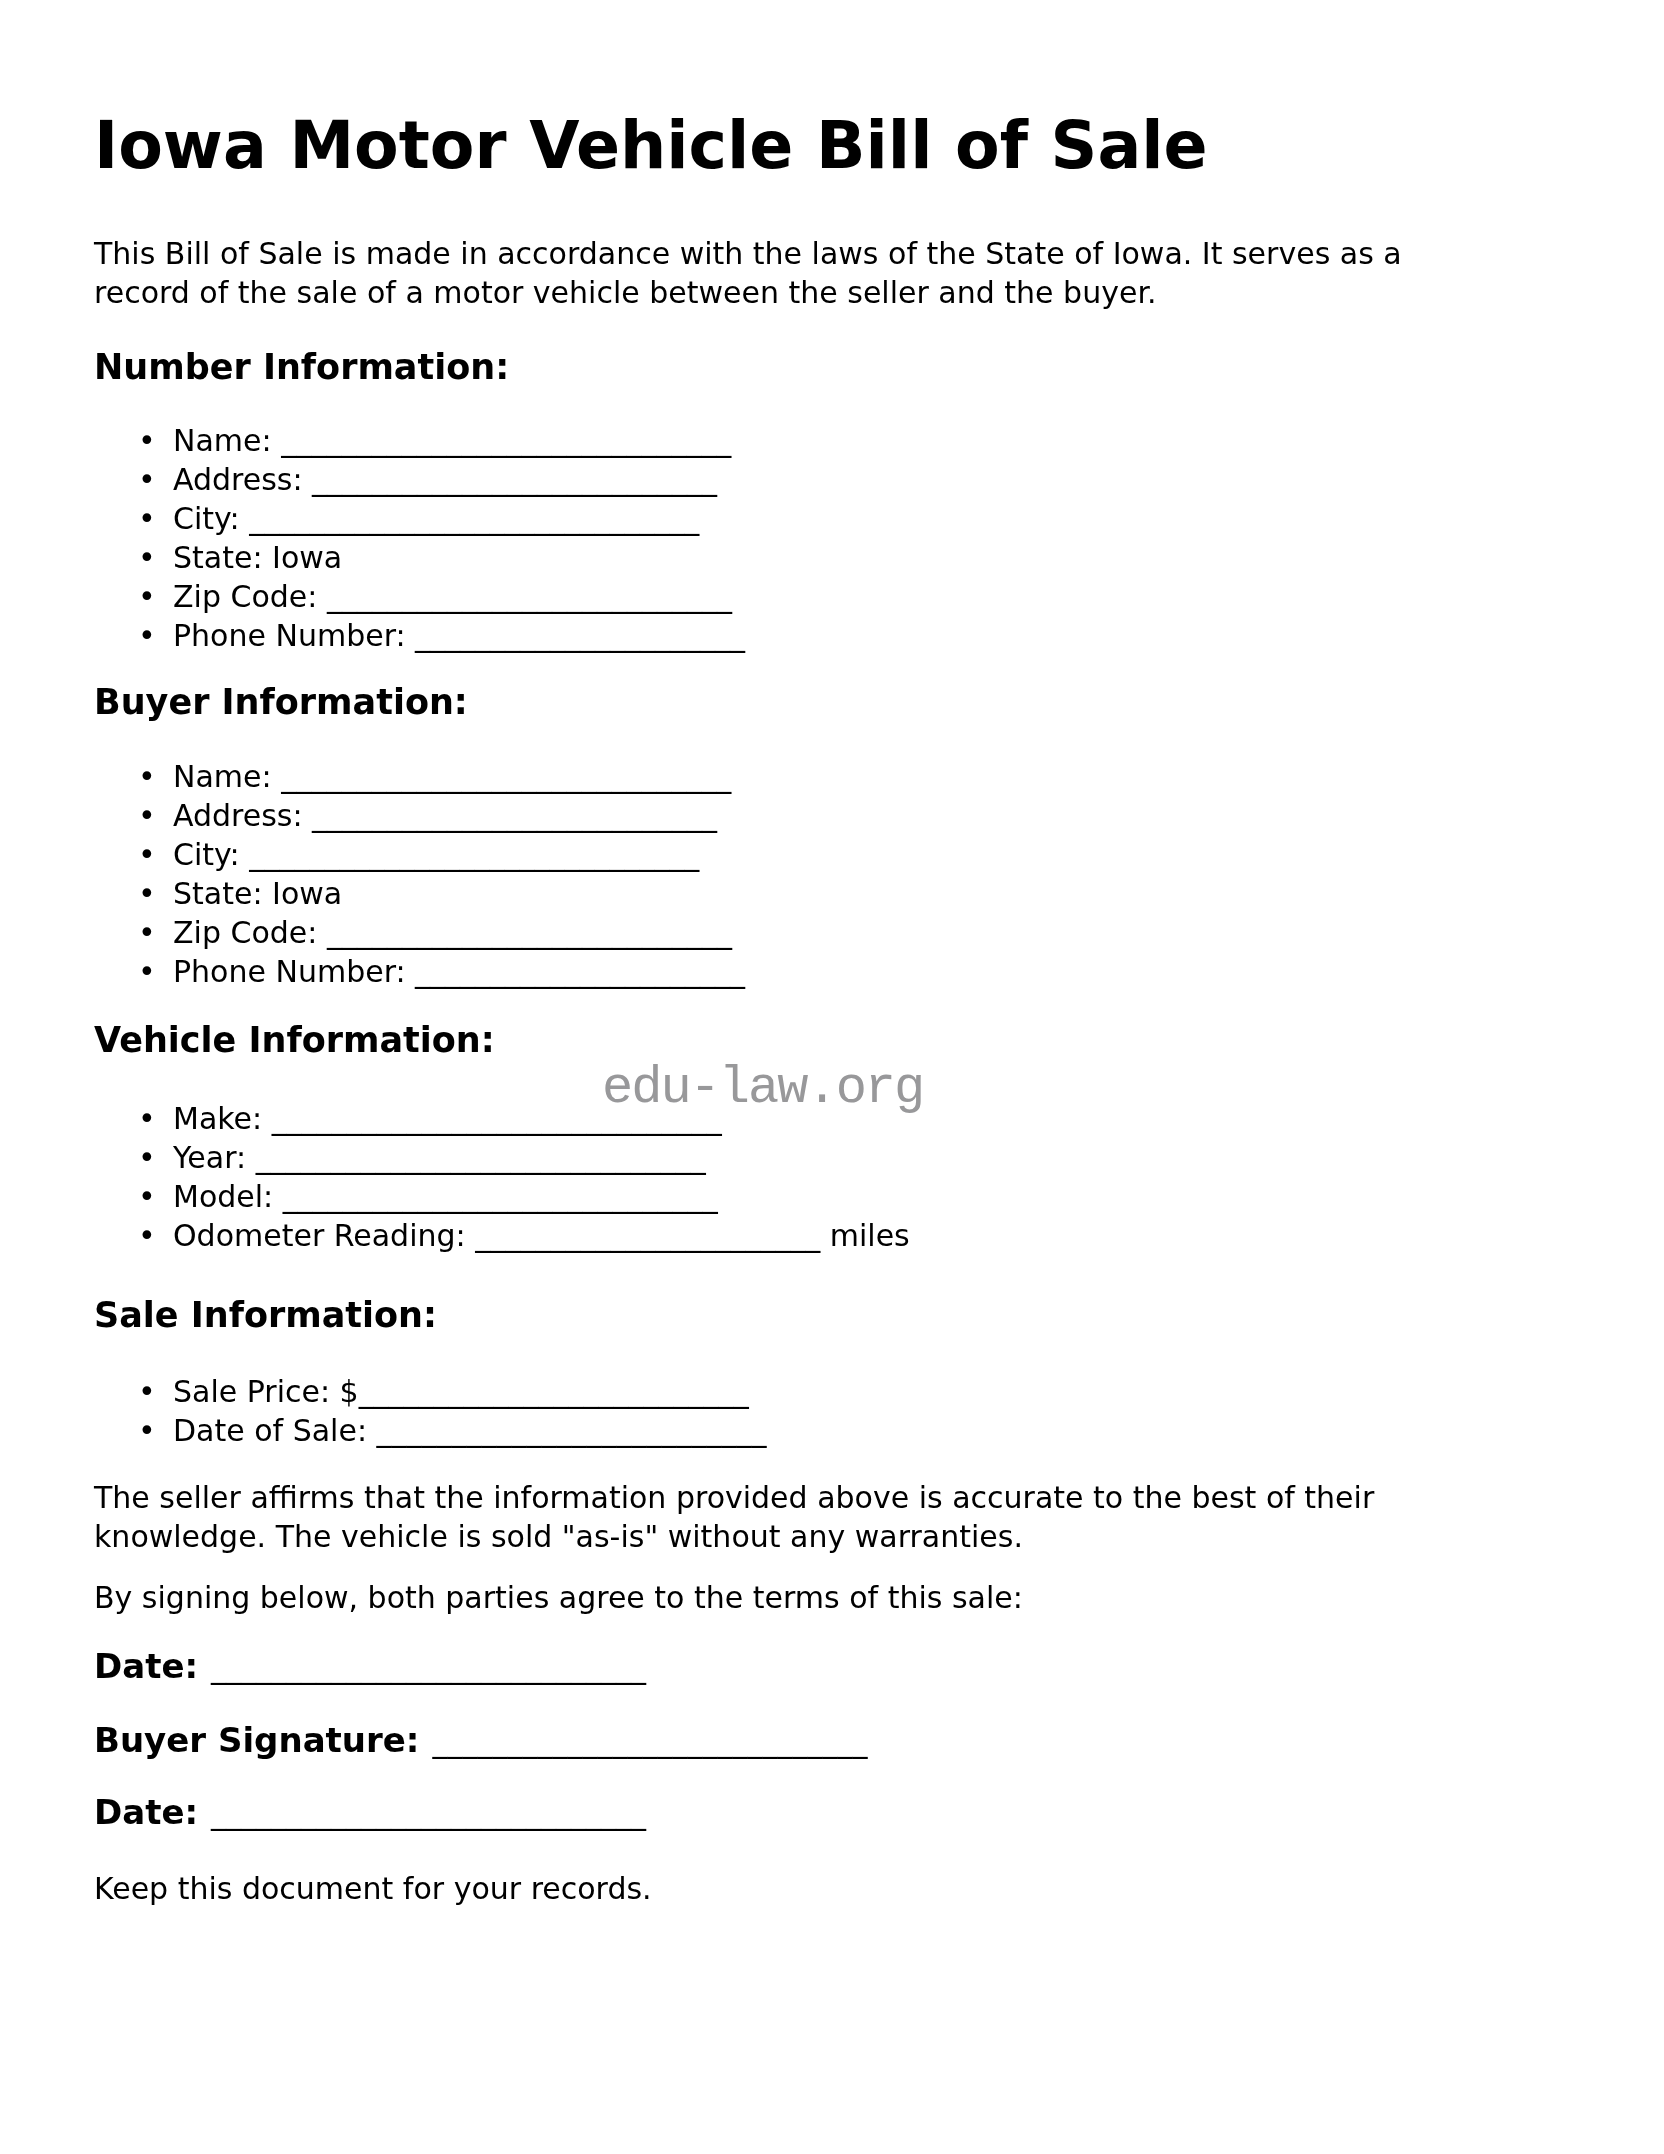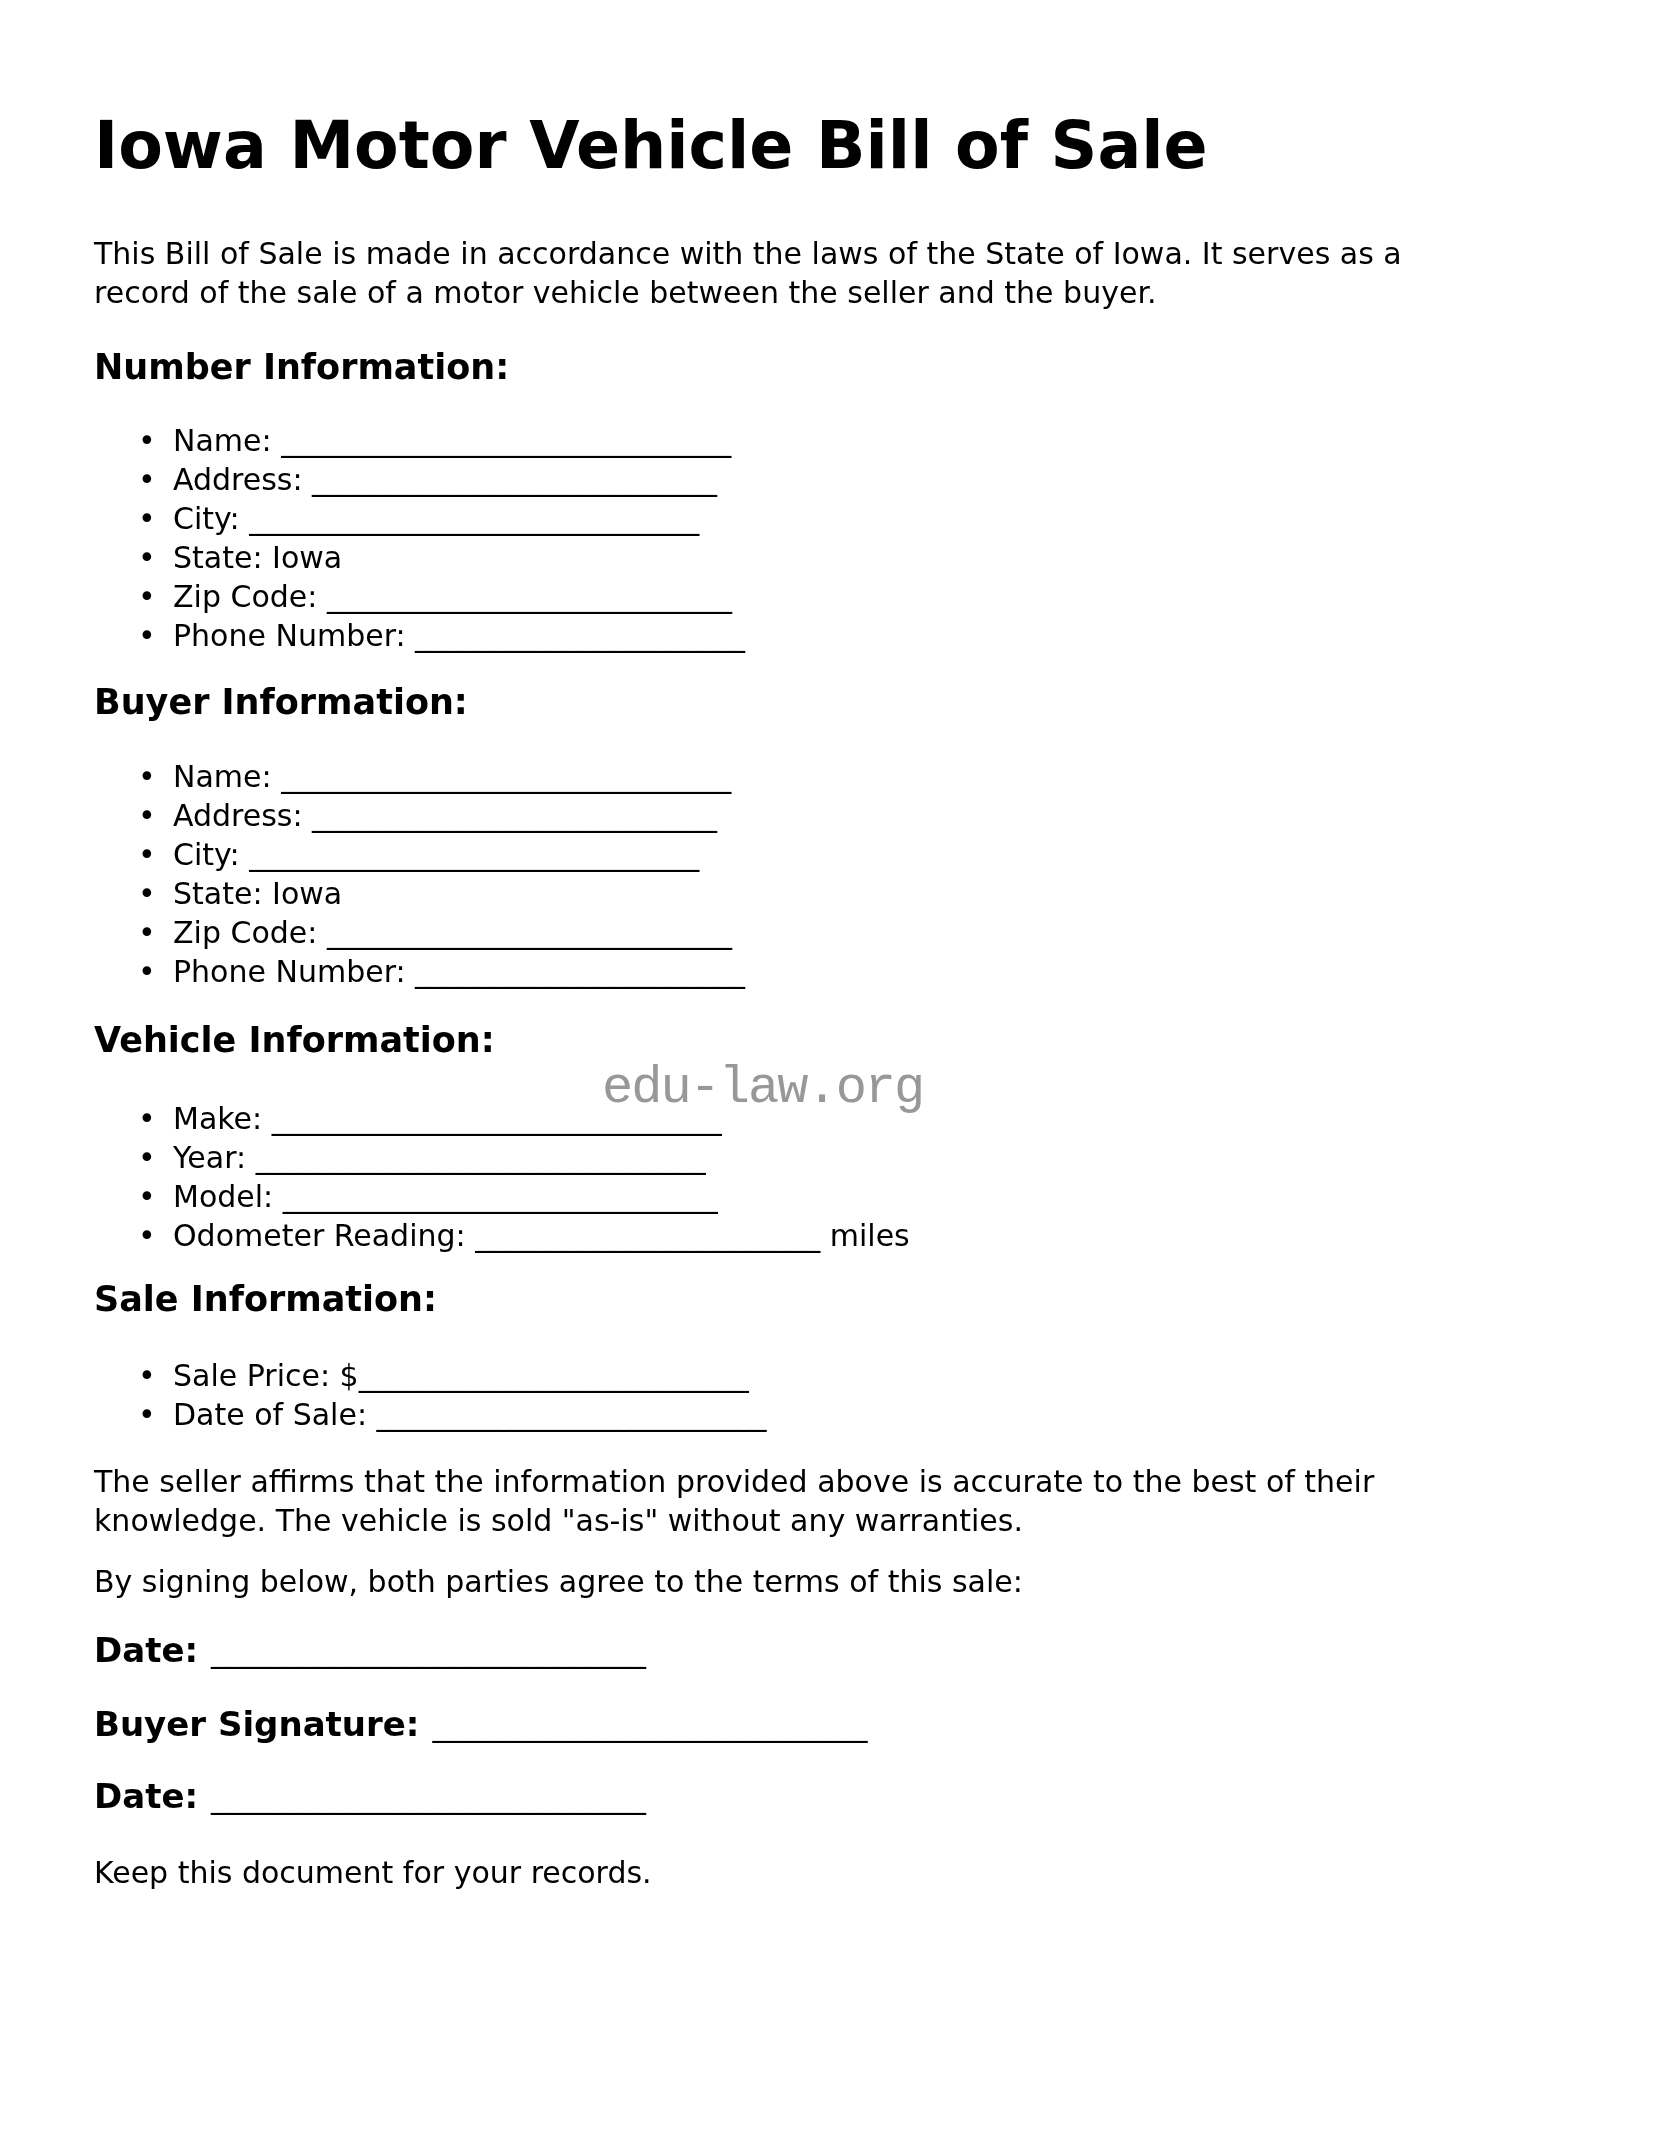--- a/index.html
+++ b/index.html
@@ -27,21 +27,21 @@
   p.intro { margin-top: 51px; }
   h2.sec {
     font-size: 35px;
     line-height: 42px;
     font-weight: bold;
     margin: 0;
   }
   h2.sec-seller  { margin-top: 34px; }
   h2.sec-buyer   { margin-top: 26px; }
   h2.sec-vehicle { margin-top: 28px; }
-  h2.sec-sale    { margin-top: 23px; }
+  h2.sec-sale    { margin-top: 39px; }
   ul.fields {
     list-style: none;
     margin: 0;
     padding: 0 0 0 79px;
   }
   ul.ul-seller  { margin-top: 33px; }
   ul.ul-buyer   { margin-top: 34px; }
   ul.ul-vehicle { margin-top: 38px; }
   ul.ul-sale    { margin-top: 36px; }
   ul.fields li {

